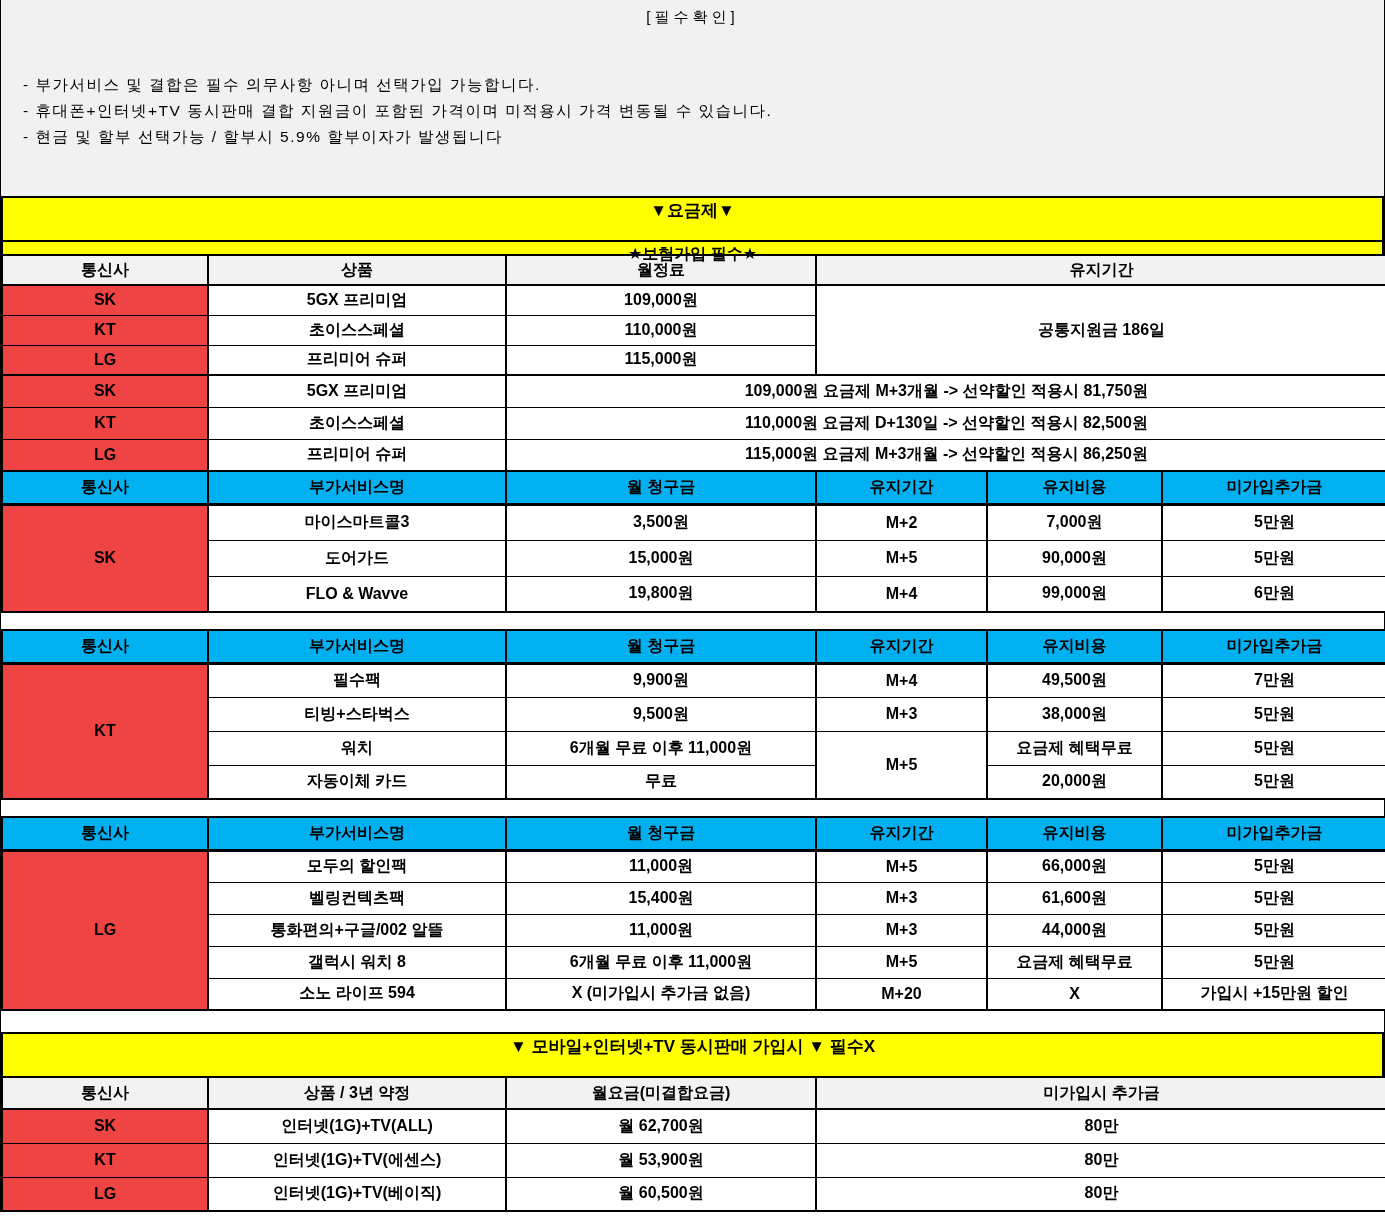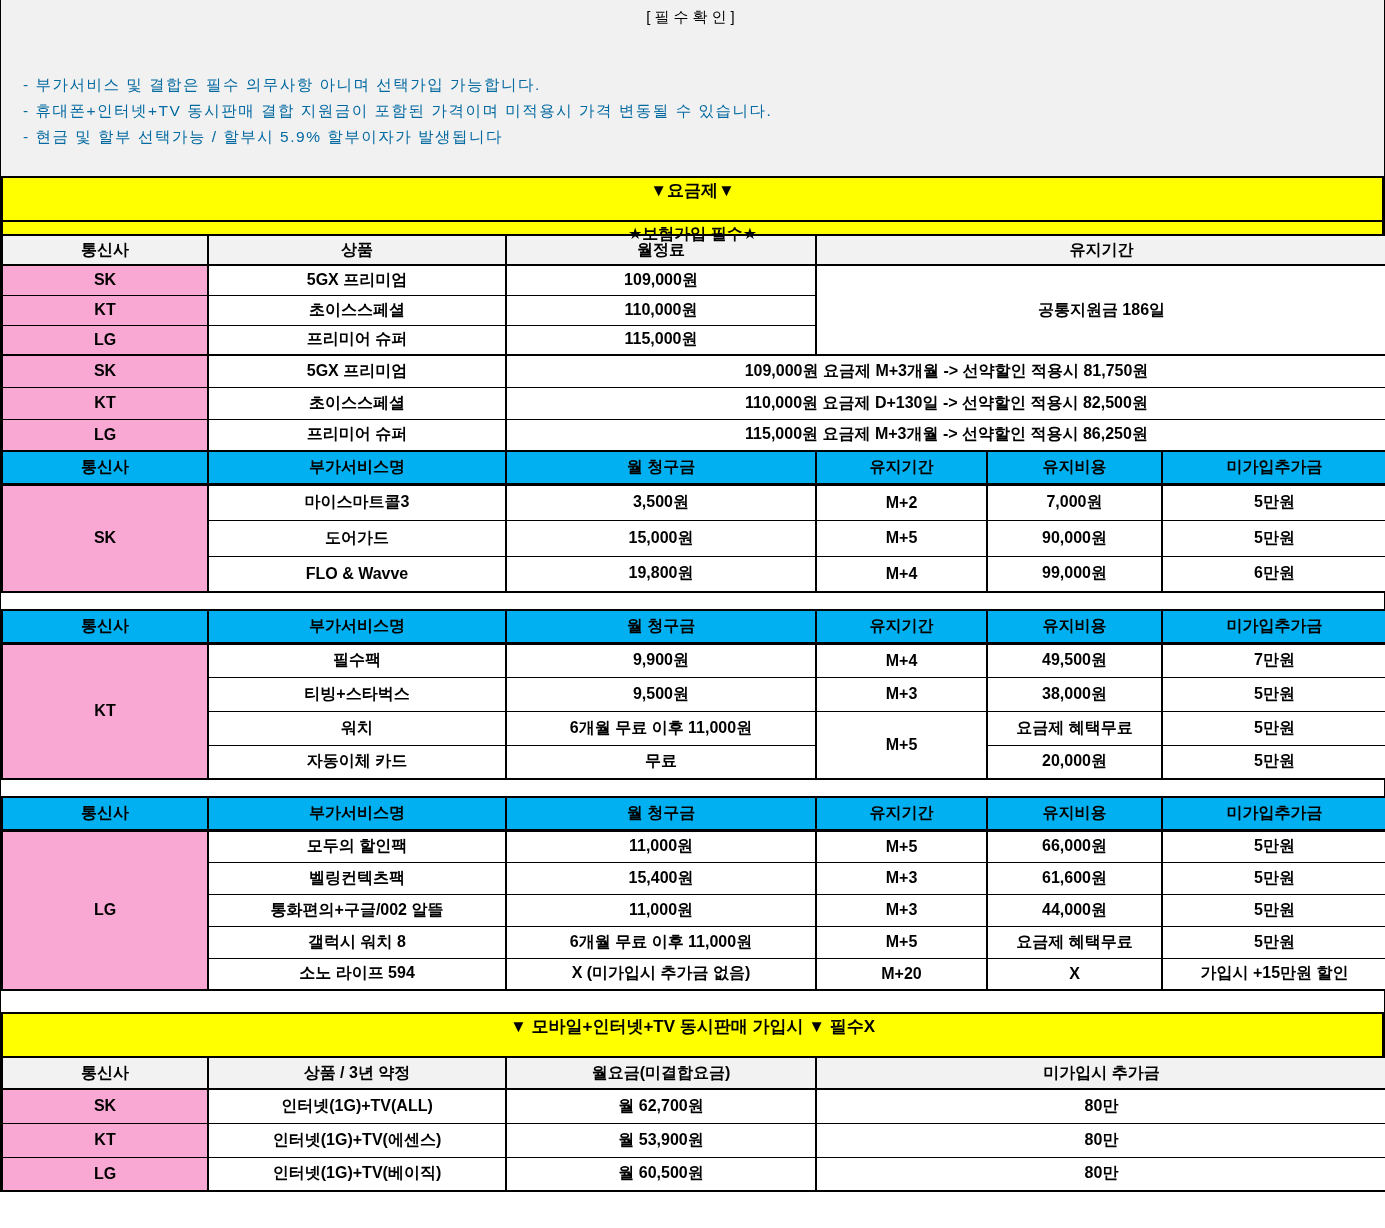--- a/index.html
+++ b/index.html
@@ -10,40 +10,40 @@
   }
   .sheet {
     width: 1385px;
     background: #ffffff;
     border-left: 1px solid #000;
     border-right: 1px solid #000;
   }
   
   .notes-area {
     background: #F1F1F1;
-    height: 176px;
+    height: 196px;
     padding-top: 8px;
     position: relative;
   }
   .doc-title {
     text-align: center;
     font-size: 15px;
     letter-spacing: 4px;
     color: #000;
     font-weight: normal;
   }
   .notes {
     margin-top: 45px;
     padding-left: 22px;
   }
   .note-line {
     font-size: 15.5px;
     line-height: 26px;
     letter-spacing: 1.5px;
-    color: #0369a1;
+    color: #000000;
     font-weight: normal;
     white-space: pre;
   }
   
   .banner {
     background: #FFFF00;
     border: 2px solid #000;
     text-align: center;
     font-weight: bold;
     font-size: 17px;
@@ -68,21 +68,21 @@
     font-weight: bold;
     font-size: 16px;
     color: #000;
     padding: 0 4px;
     overflow: hidden;
     white-space: nowrap;
   }
   table { border: 2px solid #000; }
   tr.hdr td { background: #F2F2F2; border-bottom-width: 2px; }
   tr.bluehdr td { background: #00B0F0; border-bottom-width: 3px; }
-  td.carrier { background: #f9a8d4; }
+  td.carrier { background: #ef4444; }
   .h30 { height: 30px; }
   .h32 { height: 32px; }
   .h33 { height: 33px; }
   .h34 { height: 34px; }
   .h36 { height: 36px; }
   .gap { height: 16px; background: #ffffff; }
 </style>
 </head>
 <body>
 

